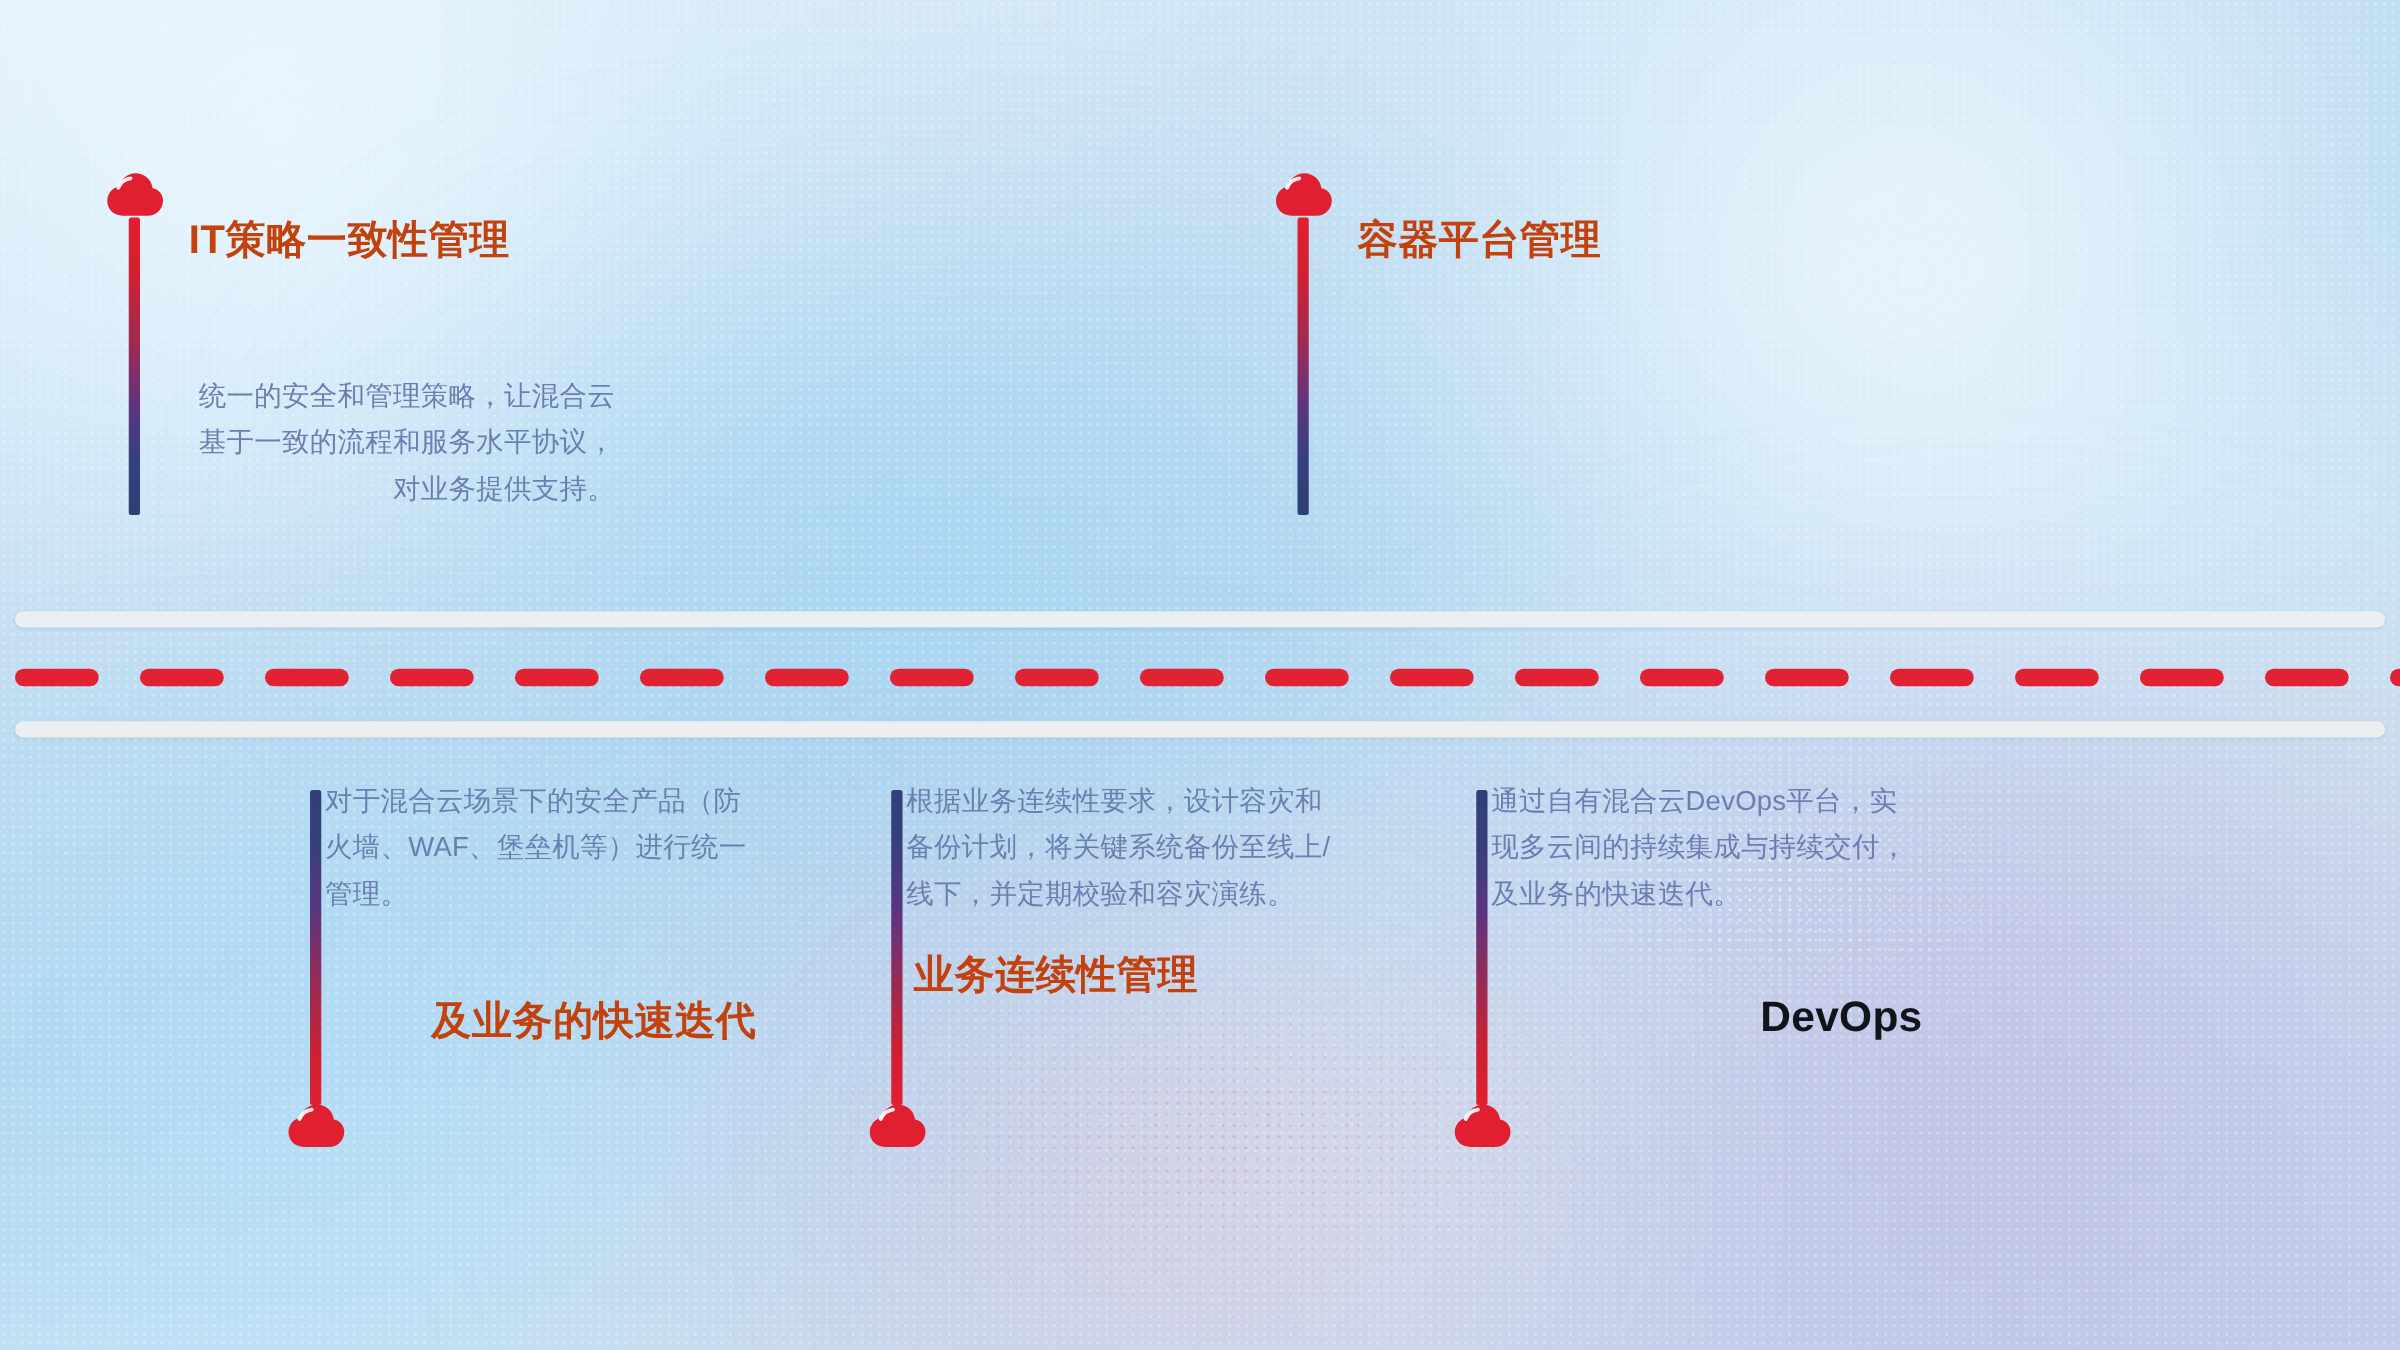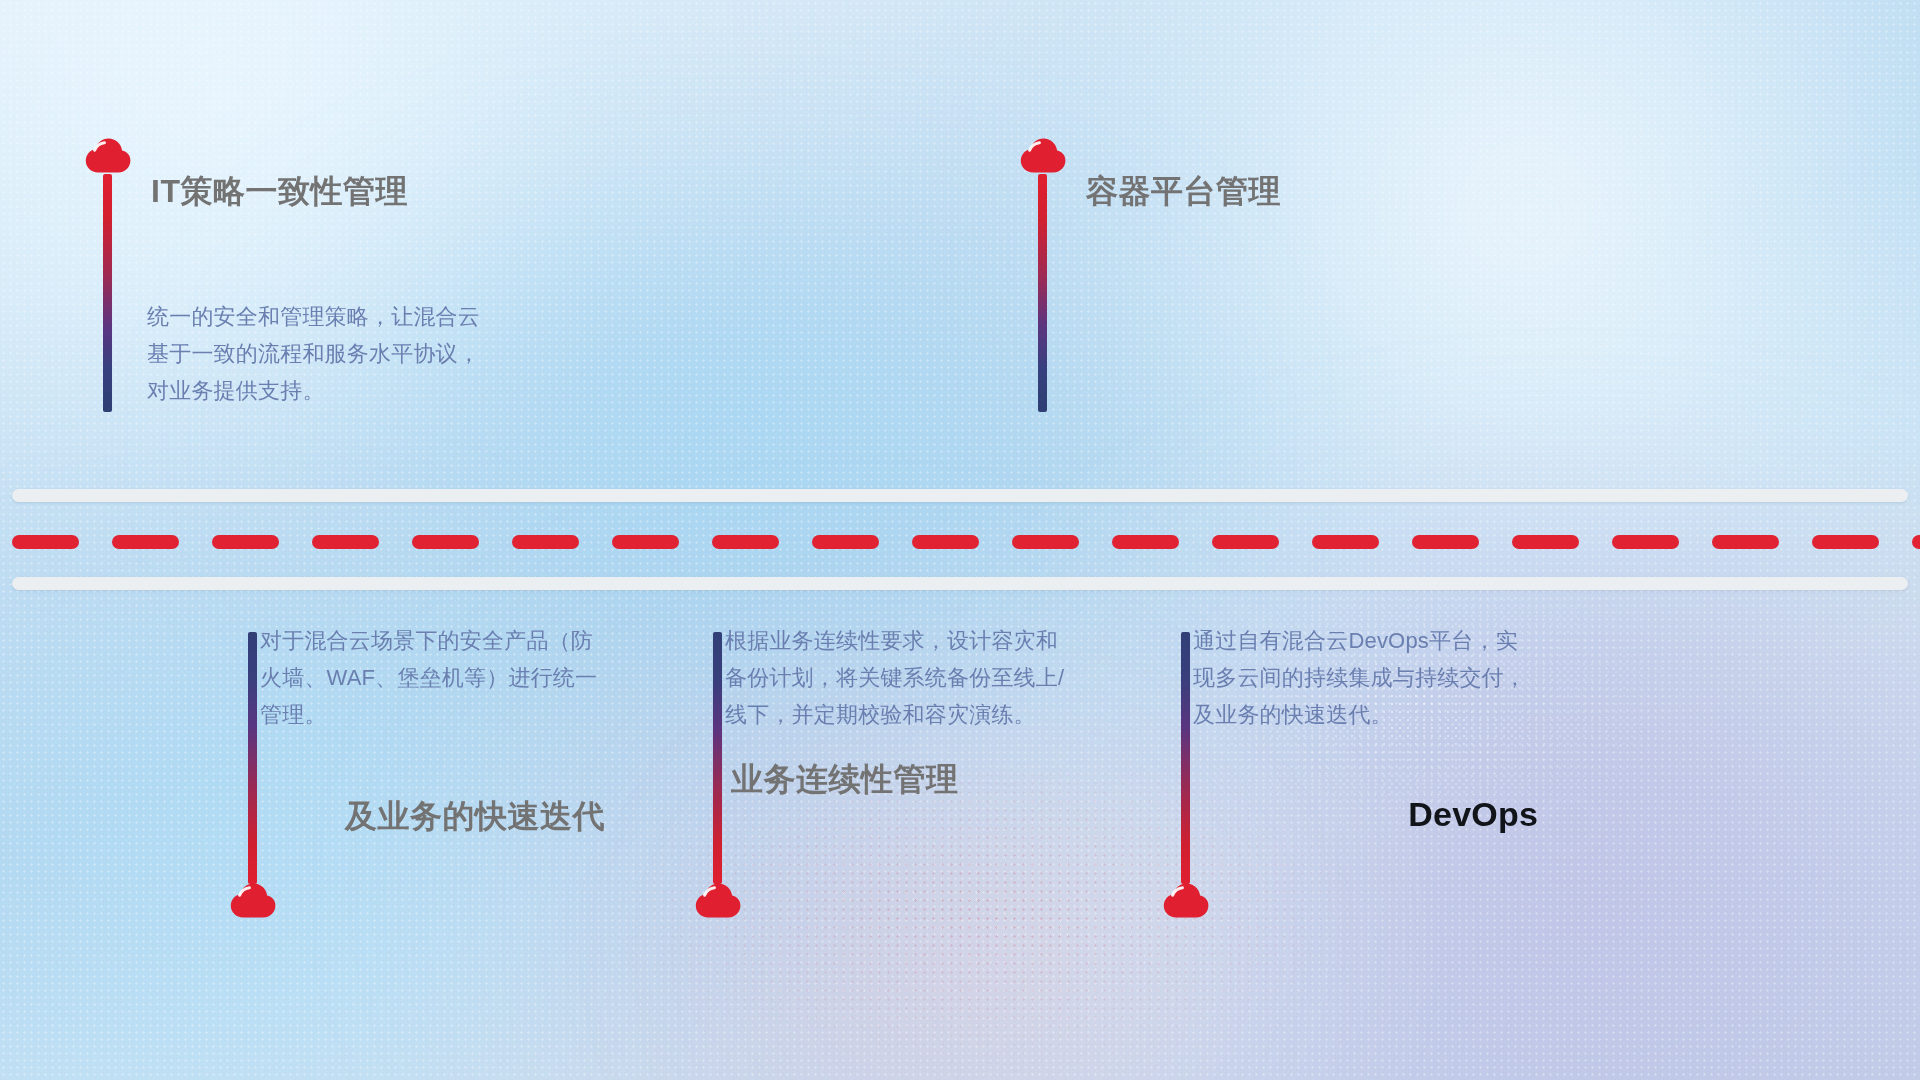--- a/index.html
+++ b/index.html
@@ -158,21 +158,21 @@
   .stem-down { 
     background: linear-gradient(180deg, #e01f30 0%, #d3202f 18%, #a02a52 42%, #5b3580 64%, #36407e 82%, #2e3f73 100%);
   }
   .stem-up { 
     background: linear-gradient(180deg, #323f77 0%, #383f7c 18%, #5a3580 38%, #9b2a53 62%, #cf2030 84%, #e01f30 100%);
   }
 
   .node-title {
     font-size: 32px;
     font-weight: 700;
-    color: #737373;
+    color: #c2410c;
     letter-spacing: 0.5px;
     white-space: nowrap;
   }
   .node-title-en {
     font-size: 34px;
     font-weight: 600;
     color: #111419;
     letter-spacing: 0.2px;
     white-space: nowrap;
     text-align: right;
@@ -209,21 +209,21 @@
         <svg width="46" height="36" viewBox="0 0 46 36" xmlns="http://www.w3.org/2000/svg">
           <path d="M13.2 34.5C6.0 34.5 0.8 29.4 0.8 22.8c0-5.9 4.2-10.8 9.8-11.8C11.8 5.0 17.1 0.6 23.5 0.6c7.0 0 12.8 5.2 13.6 12.0 4.9 0.8 8.3 4.9 8.3 9.9 0 6.0-4.7 12.0-12.3 12.0z" fill="#e01f30"></path>
           <path d="M9.6 12.2c1.6-4.0 5.3-6.9 9.8-7.5" stroke="#ffffff" stroke-width="3.1" stroke-linecap="round" fill="none" opacity="0.92"></path>
         </svg>
       </span>
       <div class="stem stem-down" style="height:238px;"></div>
     </div>
     <div style="margin-left:66px; margin-top:32px;">
       <div class="node-title">IT策略一致性管理</div>
     </div>
-    <div class="node-body" style="margin-left:62px; margin-top:84px;">统一的安全和管理策略，让混合云基于一致的流程和服务水平协议，对业务提供支持。</div>
+    <div class="node-body" style="margin-left:62px; margin-top:84px;text-align:right;">统一的安全和管理策略，让混合云基于一致的流程和服务水平协议，对业务提供支持。</div>
   </div>
 
 
   <div class="node node-row-top" style="left:1020px; top:138px;">
     <div class="stem-wrap">
       <span class="cloud">
         <svg width="46" height="36" viewBox="0 0 46 36" xmlns="http://www.w3.org/2000/svg">
           <path d="M13.2 34.5C6.0 34.5 0.8 29.4 0.8 22.8c0-5.9 4.2-10.8 9.8-11.8C11.8 5.0 17.1 0.6 23.5 0.6c7.0 0 12.8 5.2 13.6 12.0 4.9 0.8 8.3 4.9 8.3 9.9 0 6.0-4.7 12.0-12.3 12.0z" fill="#e01f30"></path>
           <path d="M9.6 12.2c1.6-4.0 5.3-6.9 9.8-7.5" stroke="#ffffff" stroke-width="3.1" stroke-linecap="round" fill="none" opacity="0.92"></path>
         </svg>

